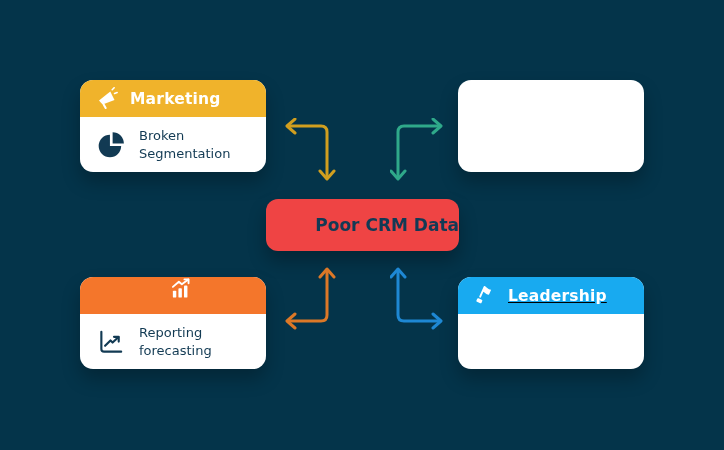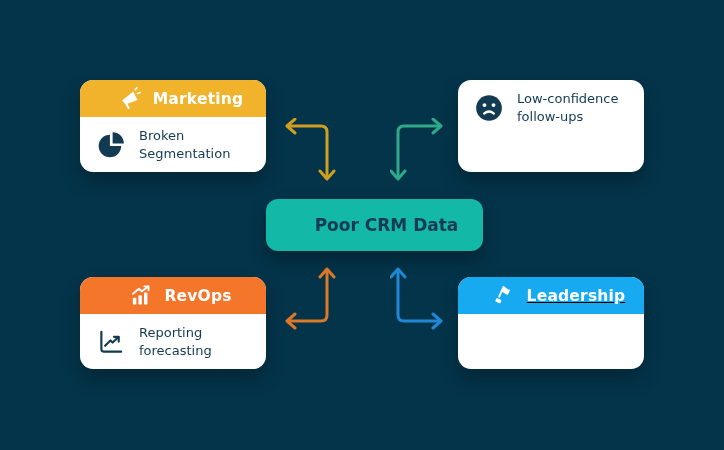--- a/index.html
+++ b/index.html
@@ -23,21 +23,20 @@
     box-shadow: 0 10px 18px rgba(0,0,0,0.25);
   }
   .card-header {
     height: 37px;
     border-radius: 13px 13px 0 0;
     display: flex;
     align-items: center;
     gap: 11px;
     padding: 0 0 0 15px;
     box-sizing: border-box;
-    justify-content: center;
   }
   .card-header .hicon {
     width: 24px; height: 24px;
     color: #ffffff;
     flex: 0 0 auto;
     display: block;
   }
   .card-title {
     color: #ffffff;
     font-weight: 700;
@@ -61,27 +60,26 @@
   .body-text {
     color: #123A53;
     font-size: 13px;
     line-height: 1.35;
     max-width: 118px;
   }
   .center-node {
     position: absolute;
     left: 266px; top: 199px;
     width: 193px; height: 52px;
-    background: #14b8a6;
+    background: #ef4444;
     border-radius: 12px;
     box-shadow: 0 10px 18px rgba(0,0,0,0.28);
     display: flex;
     align-items: center;
-    justify-content: center;
-    padding-left: 24px;
+    justify-content: flex-end;
   }
   .center-label {
     color: #123A55;
     font-weight: 700;
     font-size: 17px;
   }
   .arrow { position: absolute; display: block; }
   .arrow path {
     fill: none;
     stroke: currentColor;
@@ -110,33 +108,24 @@
     <div class="card-body">
       <svg class="bicon" viewBox="0 0 28 28">
         <path fill="currentColor" d="M13 15 L13 4.5 A10.5 10.5 0 1 0 23.5 15 Z"></path>
         <path fill="currentColor" d="M15.5 12.5 L15.5 2 A10.5 10.5 0 0 1 26 12.5 Z"></path>
       </svg>
       <span class="body-text">Broken Segmentation</span>
     </div>
   </div>
 
   <div class="card" style="left:458px; top:80px;">
-    <div class="card-body">
-      <svg class="bicon" viewBox="0 0 28 28">
-        <circle fill="currentColor" cx="14" cy="14" r="12"></circle>
-        <circle fill="#ffffff" cx="9.8" cy="11.3" r="1.8"></circle>
-        <circle fill="#ffffff" cx="18.2" cy="11.3" r="1.8"></circle>
-        <path fill="none" stroke="#ffffff" stroke-width="2.1" stroke-linecap="round" d="M9.4 19.2 Q14 15.4 18.6 19.2"></path>
-      </svg>
-      <span class="body-text">Low-confidence follow-ups</span>
-    </div>
   </div>
 
   <div class="card" style="left:80px; top:277px;">
-    <div class="card-header" style="background: rgb(244, 118, 43);">
+    <div class="card-header" style="background: rgb(244, 118, 43); flex-direction: column;">
       <svg class="hicon" viewBox="0 0 28 28">
         <rect fill="currentColor" x="4.5" y="16" width="4" height="8" rx="1"></rect>
         <rect fill="currentColor" x="11" y="13" width="4" height="11" rx="1"></rect>
         <rect fill="currentColor" x="17.5" y="10" width="4" height="14" rx="1"></rect>
         <path fill="none" stroke="currentColor" stroke-width="2.2" stroke-linecap="round" stroke-linejoin="round" d="M4.5 11.5 L11.5 5.5 L15 8.5 L22.5 2.8"></path>
         <path fill="none" stroke="currentColor" stroke-width="2.2" stroke-linecap="round" stroke-linejoin="round" d="M18 2.8 H22.8 V7.4"></path>
       </svg>
       <span class="card-title">RevOps</span>
     </div>
     <div class="card-body">

